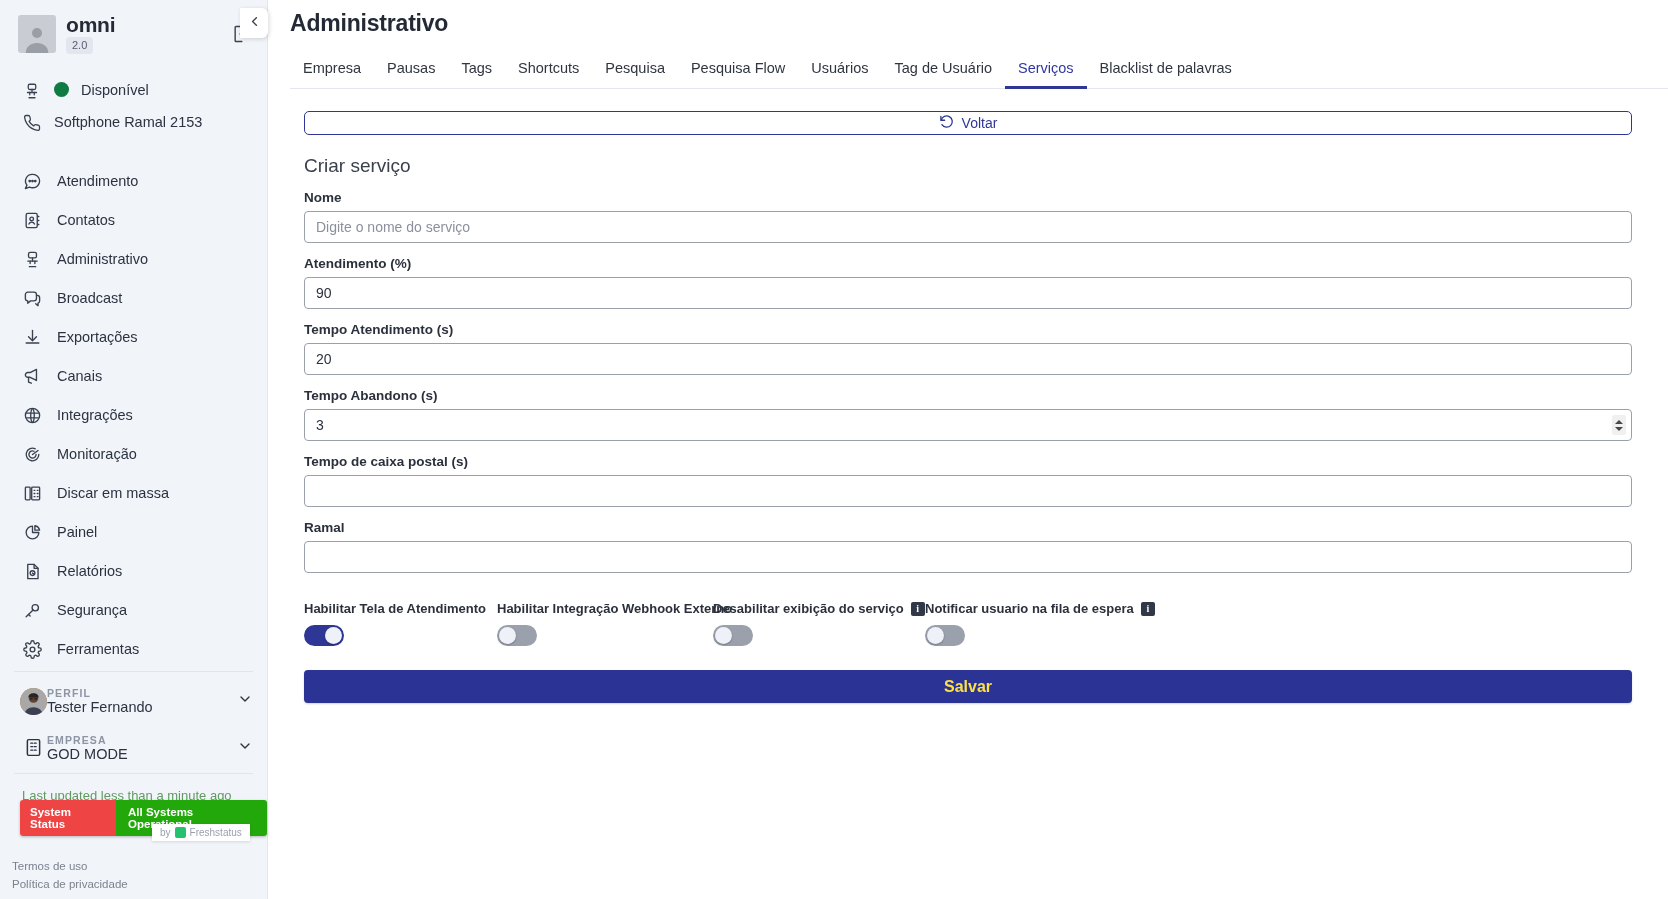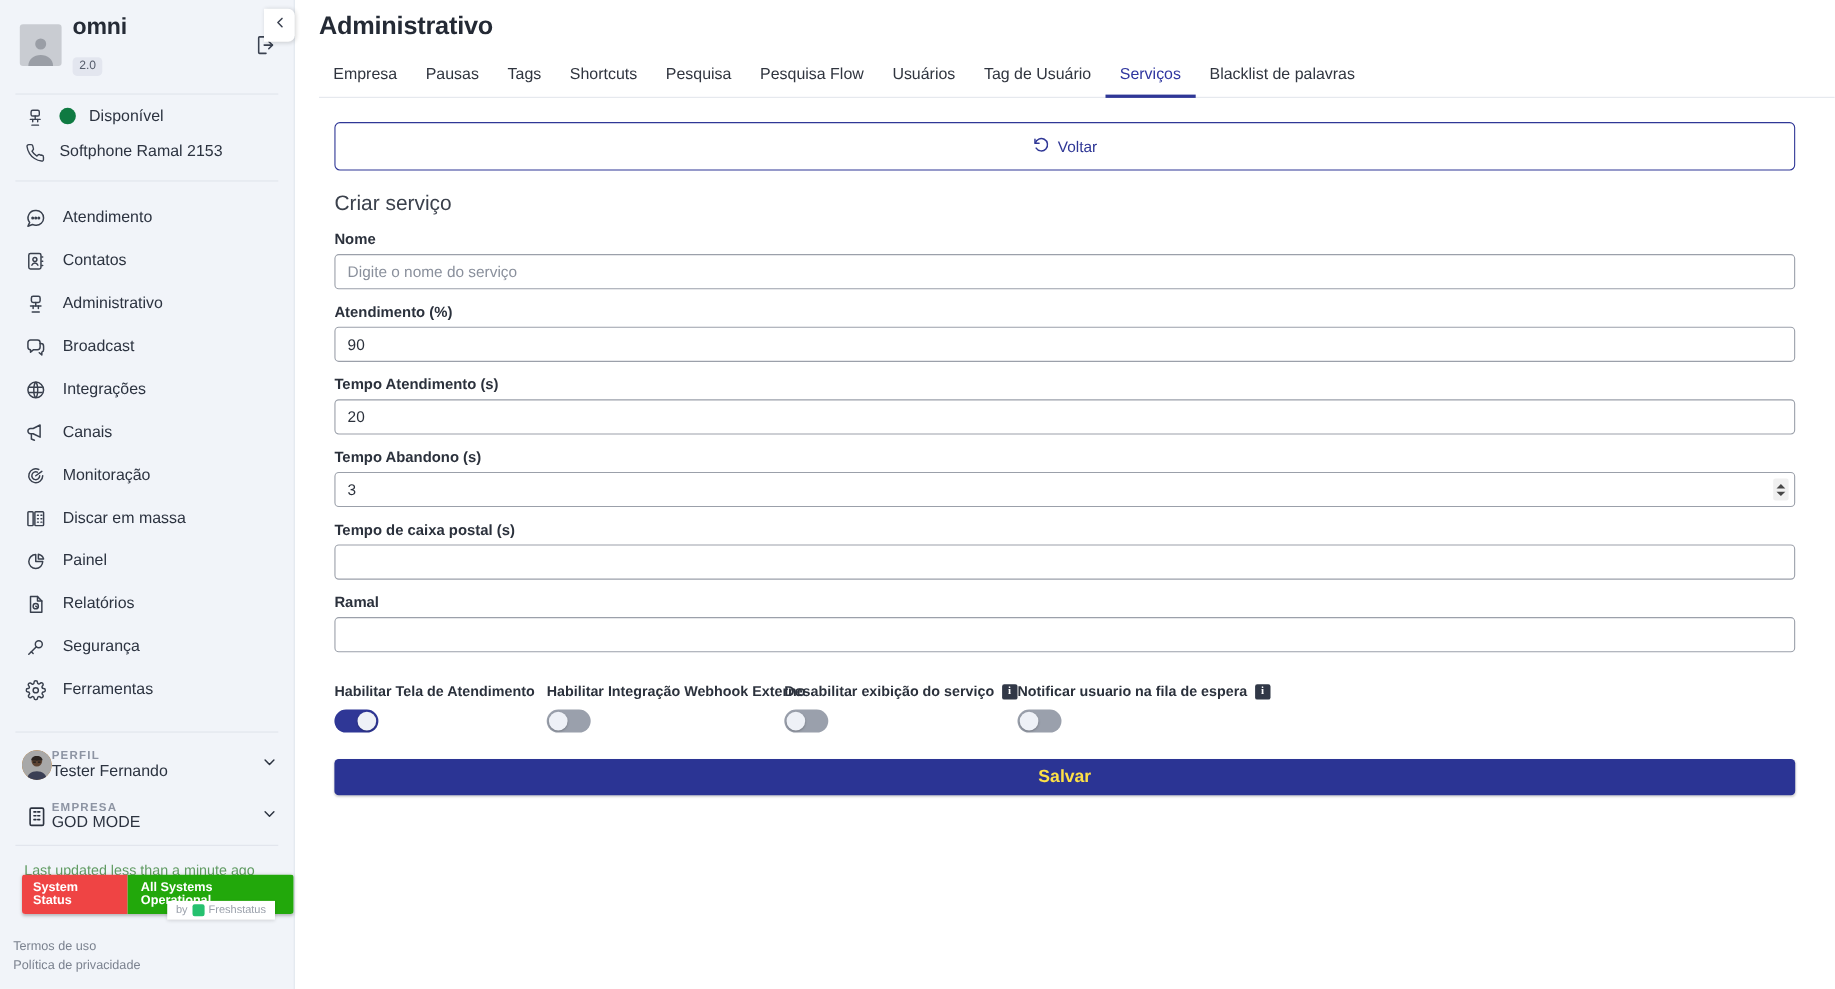--- a/index.html
+++ b/index.html
@@ -23,21 +23,21 @@
     display: flex; align-items: center;
     padding: 14px 16px 14px 18px;
     gap: 10px;
   }
   .avatar-box {
     width: 38px; height: 38px; background: #c9ccd2;
     border-radius: 3px; display: flex; align-items: flex-end; justify-content: center;
     overflow: hidden; flex: 0 0 38px;
   }
   .avatar-box svg { display:block; }
-  .brand-wrap { display: flex; flex-direction: column; gap: 17px; }
+  .brand-wrap { display: flex; flex-direction: column; gap: 2px; }
   .brand-name { font-size: 21px; font-weight: bold; color: #252b36; line-height: 1; letter-spacing: -0.2px; }
   .brand-ver {
     font-size: 11px; color: #555c6b; background: #e3e6ef;
     border-radius: 4px; padding: 1px 6px; width: max-content; line-height: 1.35;
   }
   .logout-btn { margin-left: auto; color: #3a4150; cursor: pointer; display:flex; align-items:center; }
   .sb-divider { height: 1px; background: #e0e4ec; margin: 2px 14px 0 14px; }
 
   .sb-status { padding: 12px 16px 4px 22px; display: flex; flex-direction: column; gap: 14px; }
   .sb-row { display: flex; align-items: flex-start; gap: 12px; font-size: 14.5px; color: #2c3340; }
@@ -103,21 +103,21 @@
   .tab {
     font-size: 14.5px; color: #30353f; padding: 6px 13px 10px 13px;
     cursor: pointer; white-space: nowrap; border-bottom: 3px solid transparent;
     margin-bottom: -1px;
   }
   .tab.active { color: #3037a0; border-bottom-color: #2f3796; }
 
   .content { padding: 22px 36px 0 36px; }
 
   .btn-back {
-    width: 100%; height: 44px; border: 1.6px solid #2f3796; border-radius: 5px;
+    width: 100%; height: 24px; border: 1.6px solid #2f3796; border-radius: 5px;
     background: #fff; display: flex; align-items: center; justify-content: center;
     gap: 8px; color: #2f3796; font-size: 14px; cursor: pointer;
   }
   .section-title { font-size: 19px; color: #3b414c; margin: 20px 0 0 0; }
 
   .field { margin-top: 13px; }
   .f-label { font-size: 13.5px; font-weight: bold; color: #2b313c; display: block; margin-bottom: 6px; }
   .f-input {
     width: 100%; height: 32px; border: 1px solid #9ba0aa; border-radius: 4px;
     font-size: 14px; color: #2b313c; padding: 0 11px; background: #fff;
@@ -258,36 +258,46 @@
         <span class="ic">
           <svg width="19" height="19" viewBox="0 0 24 24" fill="none" stroke="currentColor" stroke-width="1.7" stroke-linecap="round" stroke-linejoin="round">
             <path d="M14 4H6a3 3 0 0 0-3 3v5a3 3 0 0 0 3 3v3l3.5-3H14a3 3 0 0 0 3-3V7a3 3 0 0 0-3-3z"></path>
             <path d="M17 8h1a3 3 0 0 1 3 3v4a3 3 0 0 1-2 2.8V21l-3-2.5"></path>
           </svg>
         </span>
         <span>Broadcast</span>
       </div>
       <div class="sb-item">
         <span class="ic">
+          <svg width="19" height="19" viewBox="0 0 24 24" fill="none" stroke="currentColor" stroke-width="1.7" stroke-linecap="round" stroke-linejoin="round">
+            <path d="M12 3v12"></path>
+              <path d="M7 11l5 5 5-5"></path>
+              <path d="M4 19h16"></path>
+          </svg>
+        </span>
+        <span>Exportações</span>
+      </div>
+      <div class="sb-item">
+        <span class="ic">
+          <svg width="19" height="19" viewBox="0 0 24 24" fill="none" stroke="currentColor" stroke-width="1.7" stroke-linecap="round" stroke-linejoin="round">
+            <path d="M3 10a3 3 0 0 1 3-3h3l8-4v14l-8-4H6a3 3 0 0 1-3-3z"></path>
+            <path d="M7 14v5l3.5 1.5"></path>
+          </svg>
+        </span>
+        <span>Canais</span>
+      </div>
+      <div class="sb-item">
+        <span class="ic">
           <svg width="19" height="19" viewBox="0 0 24 24" fill="none" stroke="currentColor" stroke-width="1.7">
             <circle cx="12" cy="12" r="9"></circle>
             <path d="M12 3c-3 3-3 15 0 18M12 3c3 3 3 15 0 18"></path>
             <path d="M4 9h16M4 15h16"></path>
           </svg>
         </span>
         <span>Integrações</span>
-      </div>
-      <div class="sb-item">
-        <span class="ic">
-          <svg width="19" height="19" viewBox="0 0 24 24" fill="none" stroke="currentColor" stroke-width="1.7" stroke-linecap="round" stroke-linejoin="round">
-            <path d="M3 10a3 3 0 0 1 3-3h3l8-4v14l-8-4H6a3 3 0 0 1-3-3z"></path>
-            <path d="M7 14v5l3.5 1.5"></path>
-          </svg>
-        </span>
-        <span>Canais</span>
       </div>
       <div class="sb-item">
         <span class="ic">
           <svg width="19" height="19" viewBox="0 0 24 24" fill="none" stroke="currentColor" stroke-width="1.7" stroke-linecap="round">
             <path d="M20 12a8 8 0 1 1-4.5-7.2"></path>
             <path d="M16.5 12a4.5 4.5 0 1 1-2.6-4.1"></path>
             <path d="M12 12l7-5"></path>
           </svg>
         </span>
         <span>Monitoração</span>

